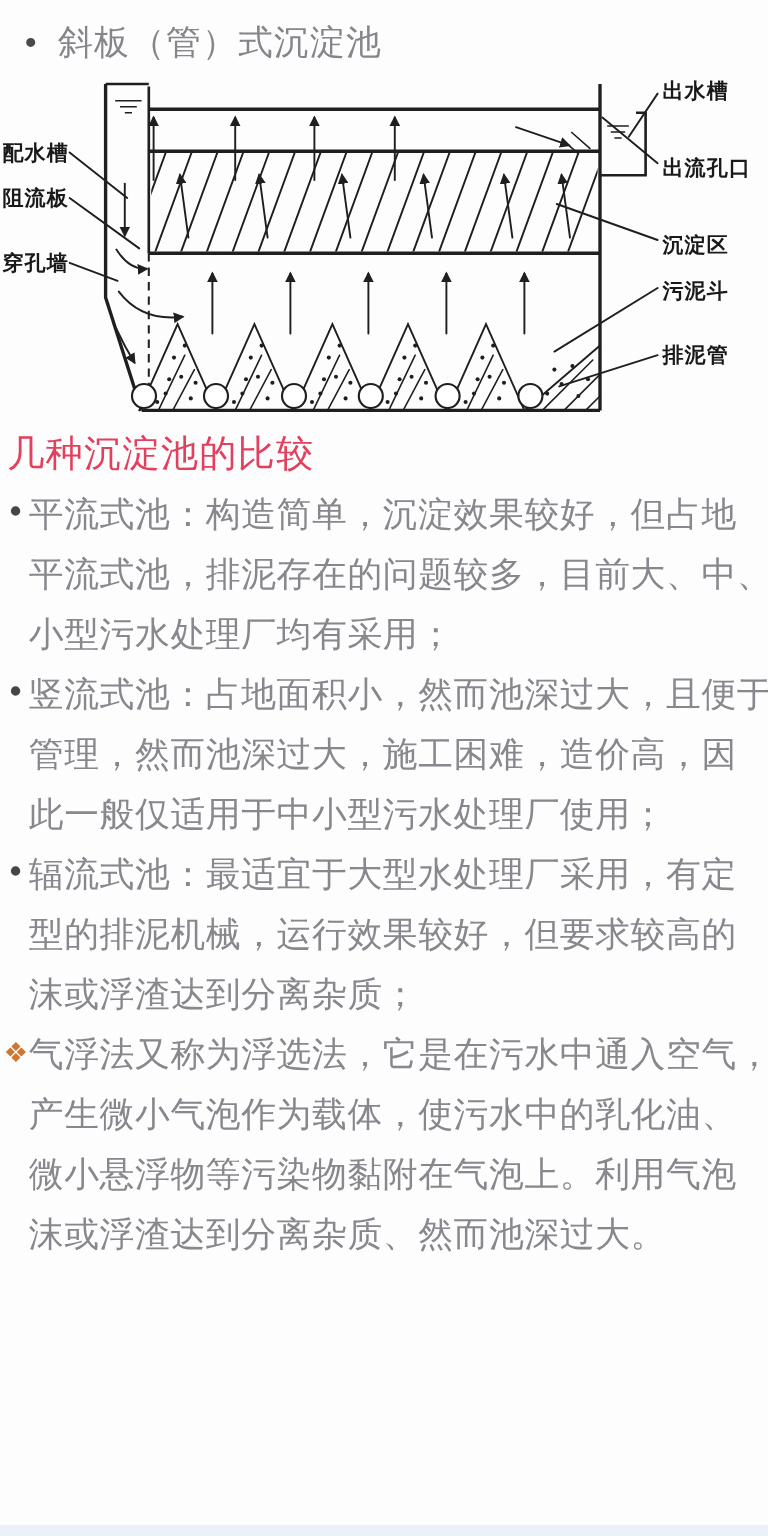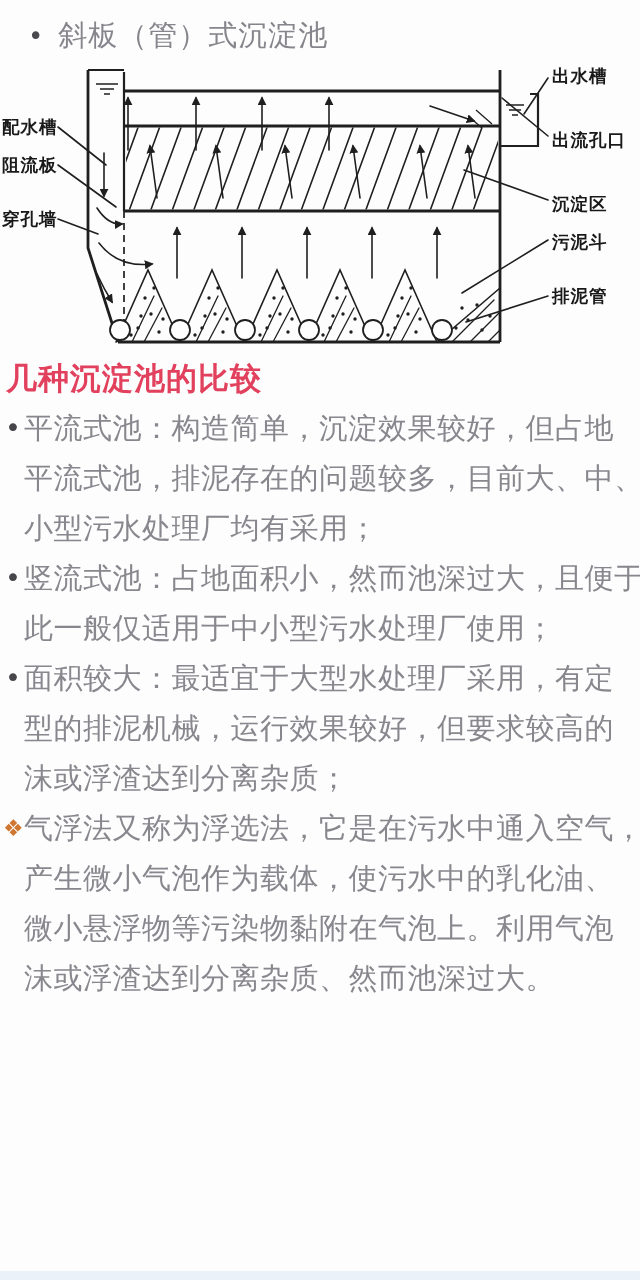--- a/index.html
+++ b/index.html
@@ -2,37 +2,37 @@
 <html><head>
 <meta charset="utf-8">
 <style>
   html,body{margin:0;padding:0;}
   body{
     width:640px;height:1280px;position:relative;overflow:hidden;
     background:#fdfdfe;
     font-family:"DejaVu Sans","Liberation Sans",sans-serif;
   }
   .title-row{
-    position:absolute;top:16px;left:28px;width:600px;
+    position:absolute;top:16px;left:18px;width:600px;
     font-size:29px;color:#85858b;letter-spacing:1px;white-space:nowrap;
   }
   .title-row .tmk{color:#4a4a4e;margin-right:14px;font-size:26px;}
   .diagram-wrap{position:absolute;top:58px;left:0;width:640px;height:302px;}
   svg .ln{stroke:#1f1f1f;stroke-width:1.6;fill:none;stroke-linecap:round;}
   svg .thick{stroke:#1f1f1f;stroke-width:2.8;fill:none;}
   svg .mid{stroke:#1f1f1f;stroke-width:2.2;fill:none;}
   svg .thin{stroke:#1f1f1f;stroke-width:1.3;fill:none;}
   svg .dash{stroke:#1f1f1f;stroke-width:1.7;fill:none;stroke-dasharray:7 5;}
   svg .dlabel{font-family:"DejaVu Sans","Liberation Sans",sans-serif;
     font-size:17.5px;font-weight:bold;fill:#191919;letter-spacing:1px;}
   svg .pipe{fill:#ffffff;stroke:#1f1f1f;stroke-width:1.8;}
   svg .dot{fill:#1f1f1f;stroke:none;}
   .textcol{position:absolute;top:353px;left:0;width:640px;}
   .sec-heading{
-    padding-left:6px;font-size:31px;font-weight:bold;color:#e2415e;
+    padding-left:6px;font-size:31px;font-weight:normal;color:#e2415e;
     line-height:50px;letter-spacing:1px;white-space:nowrap;
   }
   .item{position:relative;padding-left:24px;font-size:29px;color:#87878d;
     line-height:50px;letter-spacing:0.5px;}
   .item .mk{position:absolute;left:5px;top:0;line-height:50px;}
   .mk.dot-mk{color:#45454a;font-size:27px;}
   .mk.diamond-mk{color:#cf7730;font-size:23px;left:3px;}
   .ln-t{white-space:nowrap;}
   .bottom-strip{position:absolute;left:0;bottom:0;width:640px;height:9px;background:#eaf1f8;}
 </style>
@@ -214,26 +214,27 @@
   <div class="item">
     <span class="mk dot-mk">•</span>
     <div class="ln-t">平流式池：构造简单，沉淀效果较好，但占地</div>
     <div class="ln-t">平流式池，排泥存在的问题较多，目前大、中、</div>
     <div class="ln-t">小型污水处理厂均有采用；</div>
   </div>
 
   <div class="item">
     <span class="mk dot-mk">•</span>
     <div class="ln-t">竖流式池：占地面积小，然而池深过大，且便于</div>
+    <div class="ln-t">管理，然而池深过大，施工困难，造价高，因</div>
     <div class="ln-t">此一般仅适用于中小型污水处理厂使用；</div>
   </div>
 
   <div class="item">
     <span class="mk dot-mk">•</span>
-    <div class="ln-t">面积较大：最适宜于大型水处理厂采用，有定</div>
+    <div class="ln-t">辐流式池：最适宜于大型水处理厂采用，有定</div>
     <div class="ln-t">型的排泥机械，运行效果较好，但要求较高的</div>
     <div class="ln-t">沫或浮渣达到分离杂质；</div>
   </div>
 
 
   <div class="item">
     <span class="mk diamond-mk">❖</span>
     <div class="ln-t">气浮法又称为浮选法，它是在污水中通入空气，</div>
     <div class="ln-t">产生微小气泡作为载体，使污水中的乳化油、</div>
     <div class="ln-t">微小悬浮物等污染物黏附在气泡上。利用气泡</div>

